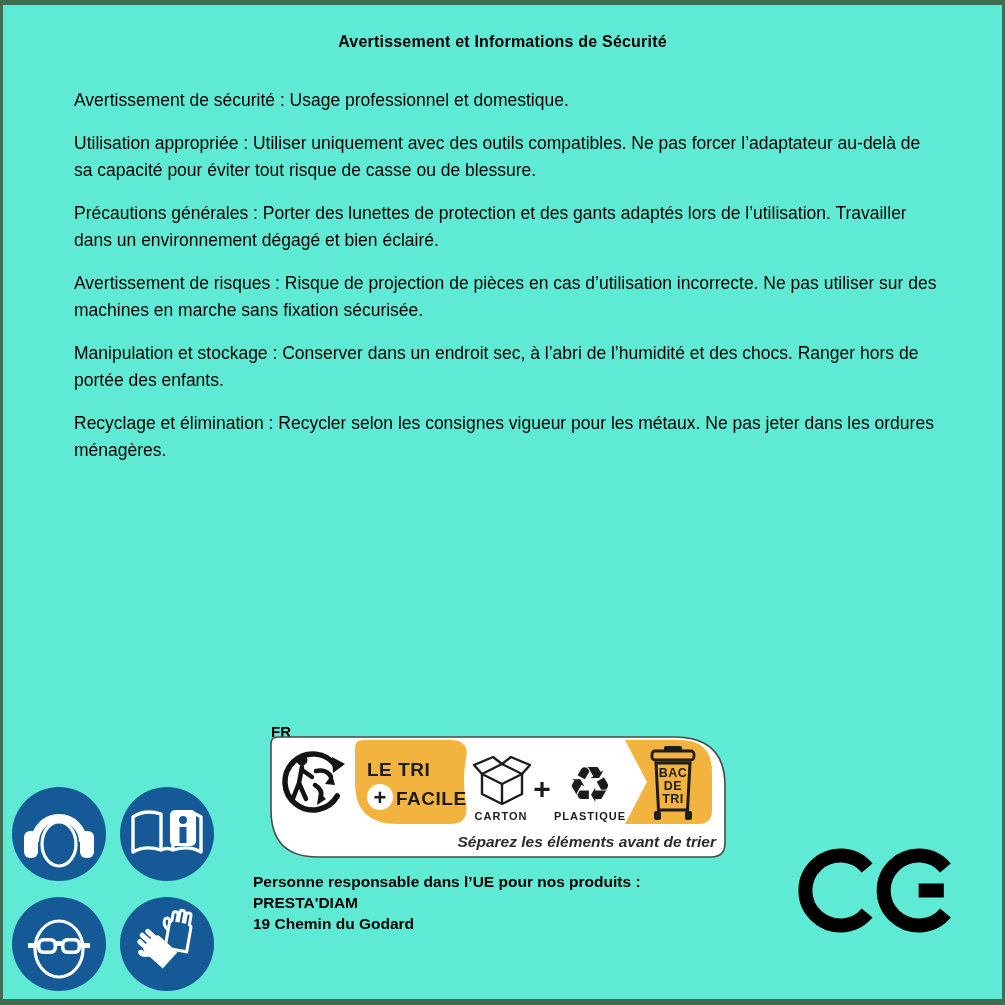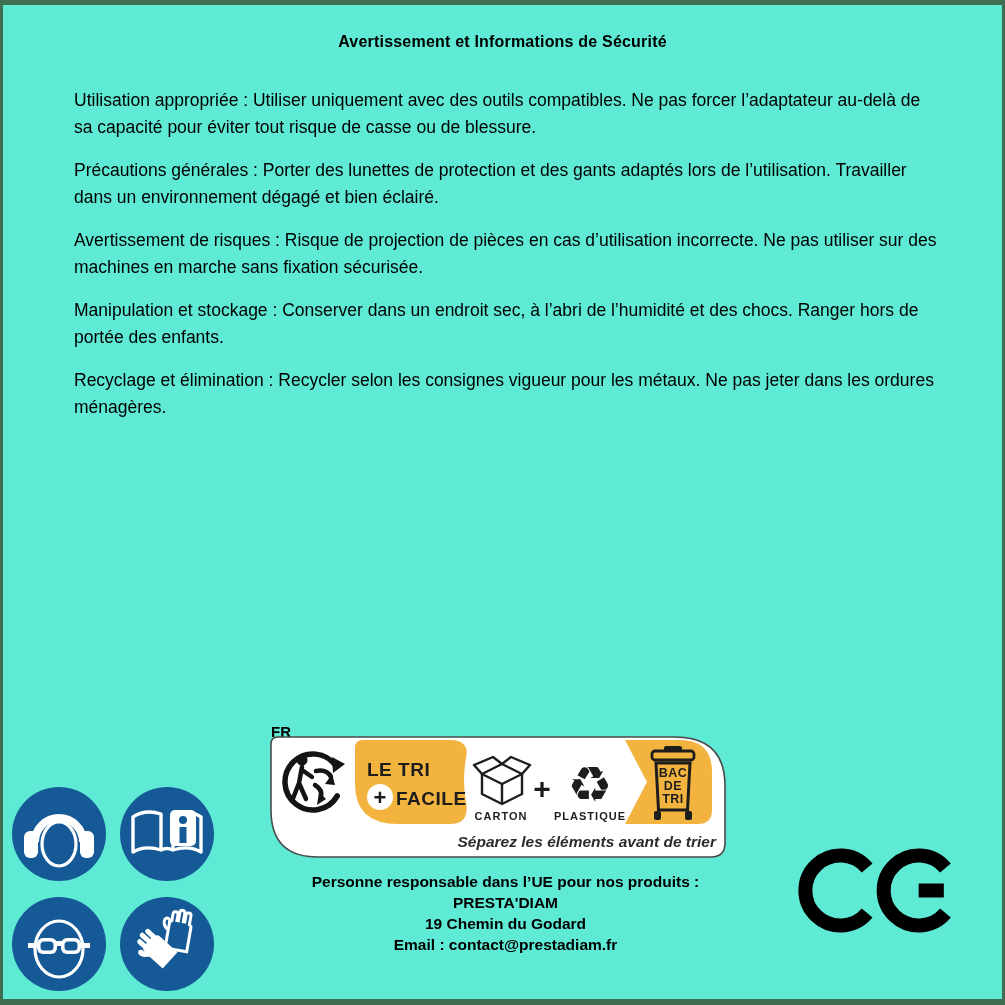--- a/index.html
+++ b/index.html
@@ -24,21 +24,21 @@
   .body-text{position:absolute;left:71px;top:82px;width:865px;}
   .body-text p{margin:0 0 16px 0;font-size:17.5px;line-height:27px;}
   .icons-grid{
     position:absolute;left:8px;top:781px;
     display:grid;grid-template-columns:96px 96px;grid-auto-rows:96px;
     column-gap:12px;row-gap:14px;
   }
   .fr-code{position:absolute;left:268px;top:718px;font-size:15px;font-weight:bold;}
   .tri-label{position:absolute;left:267px;top:731px;}
   .responsible{
-    position:absolute;left:250px;top:866px;width:505px;text-align:center;
+    position:absolute;left:250px;top:866px;width:505px;
     font-size:15.5px;font-weight:bold;line-height:21px;
   }
   .ce{position:absolute;left:794px;top:842px;}
   
   svg text{font-family:"Liberation Sans",sans-serif;}
   .hl{font-size:19px;font-weight:800;fill:#1d1d1b;letter-spacing:.5px;}
   .hlplus{font-size:22px;font-weight:800;fill:#1d1d1b;text-anchor:middle;}
   .bigplus{font-size:30px;font-weight:800;fill:#1d1d1b;text-anchor:middle;}
   .mat{font-size:11px;font-weight:700;fill:#1d1d1b;text-anchor:middle;letter-spacing:1px;}
   .recy{font-family:"DejaVu Sans",sans-serif;font-size:50px;fill:#1d1d1b;text-anchor:middle;}
@@ -48,20 +48,21 @@
   .blue-fill{fill:var(--icon-blue);}
 </style>
 </head>
 <body>
 
 <div class="page">
 
   <div class="title">Avertissement et Informations de Sécurité</div>
 
   <div class="body-text">
+    <p>Avertissement de sécurité : Usage professionnel et domestique.</p>
     <p>Utilisation appropriée : Utiliser uniquement avec des outils compatibles. Ne pas forcer l’adaptateur au-delà de sa capacité pour éviter tout risque de casse ou de blessure.</p>
     <p>Précautions générales : Porter des lunettes de protection et des gants adaptés lors de l’utilisation. Travailler dans un environnement dégagé et bien éclairé.</p>
     <p>Avertissement de risques : Risque de projection de pièces en cas d’utilisation incorrecte. Ne pas utiliser sur des machines en marche sans fixation sécurisée.</p>
     <p>Manipulation et stockage : Conserver dans un endroit sec, à l’abri de l’humidité et des chocs. Ranger hors de portée des enfants.</p>
     <p>Recyclage et élimination : Recycler selon les consignes vigueur pour les métaux. Ne pas jeter dans les ordures ménagères.</p>
   </div>
 
   <div class="icons-grid">
 
     <svg width="96" height="96" viewBox="0 0 96 96">
@@ -153,21 +154,20 @@
     <text class="bintxt" x="403" y="54">DE</text>
     <text class="bintxt" x="403" y="67">TRI</text>
 
     <text class="tag" x="446" y="111">Séparez les éléments avant de trier</text>
   </svg>
 
   <div class="responsible">
     <div>Personne responsable dans l’UE pour nos produits :</div>
     <div>PRESTA'DIAM</div>
     <div>19 Chemin du Godard</div>
-    <div>Email : contact@prestadiam.fr</div>
   </div>
 
   <svg class="ce" width="165" height="87" viewBox="0 0 236 124">
     <path d="M100.3 29.9 A50 50 0 1 0 100.3 94.1" stroke="#000" stroke-width="20" fill="none"></path>
     <path d="M212.3 29.9 A50 50 0 1 0 212.3 94.1" stroke="#000" stroke-width="20" fill="none"></path>
     <path d="M174 62 H210" stroke="#000" stroke-width="20" fill="none"></path>
   </svg>
 
 </div>
 

